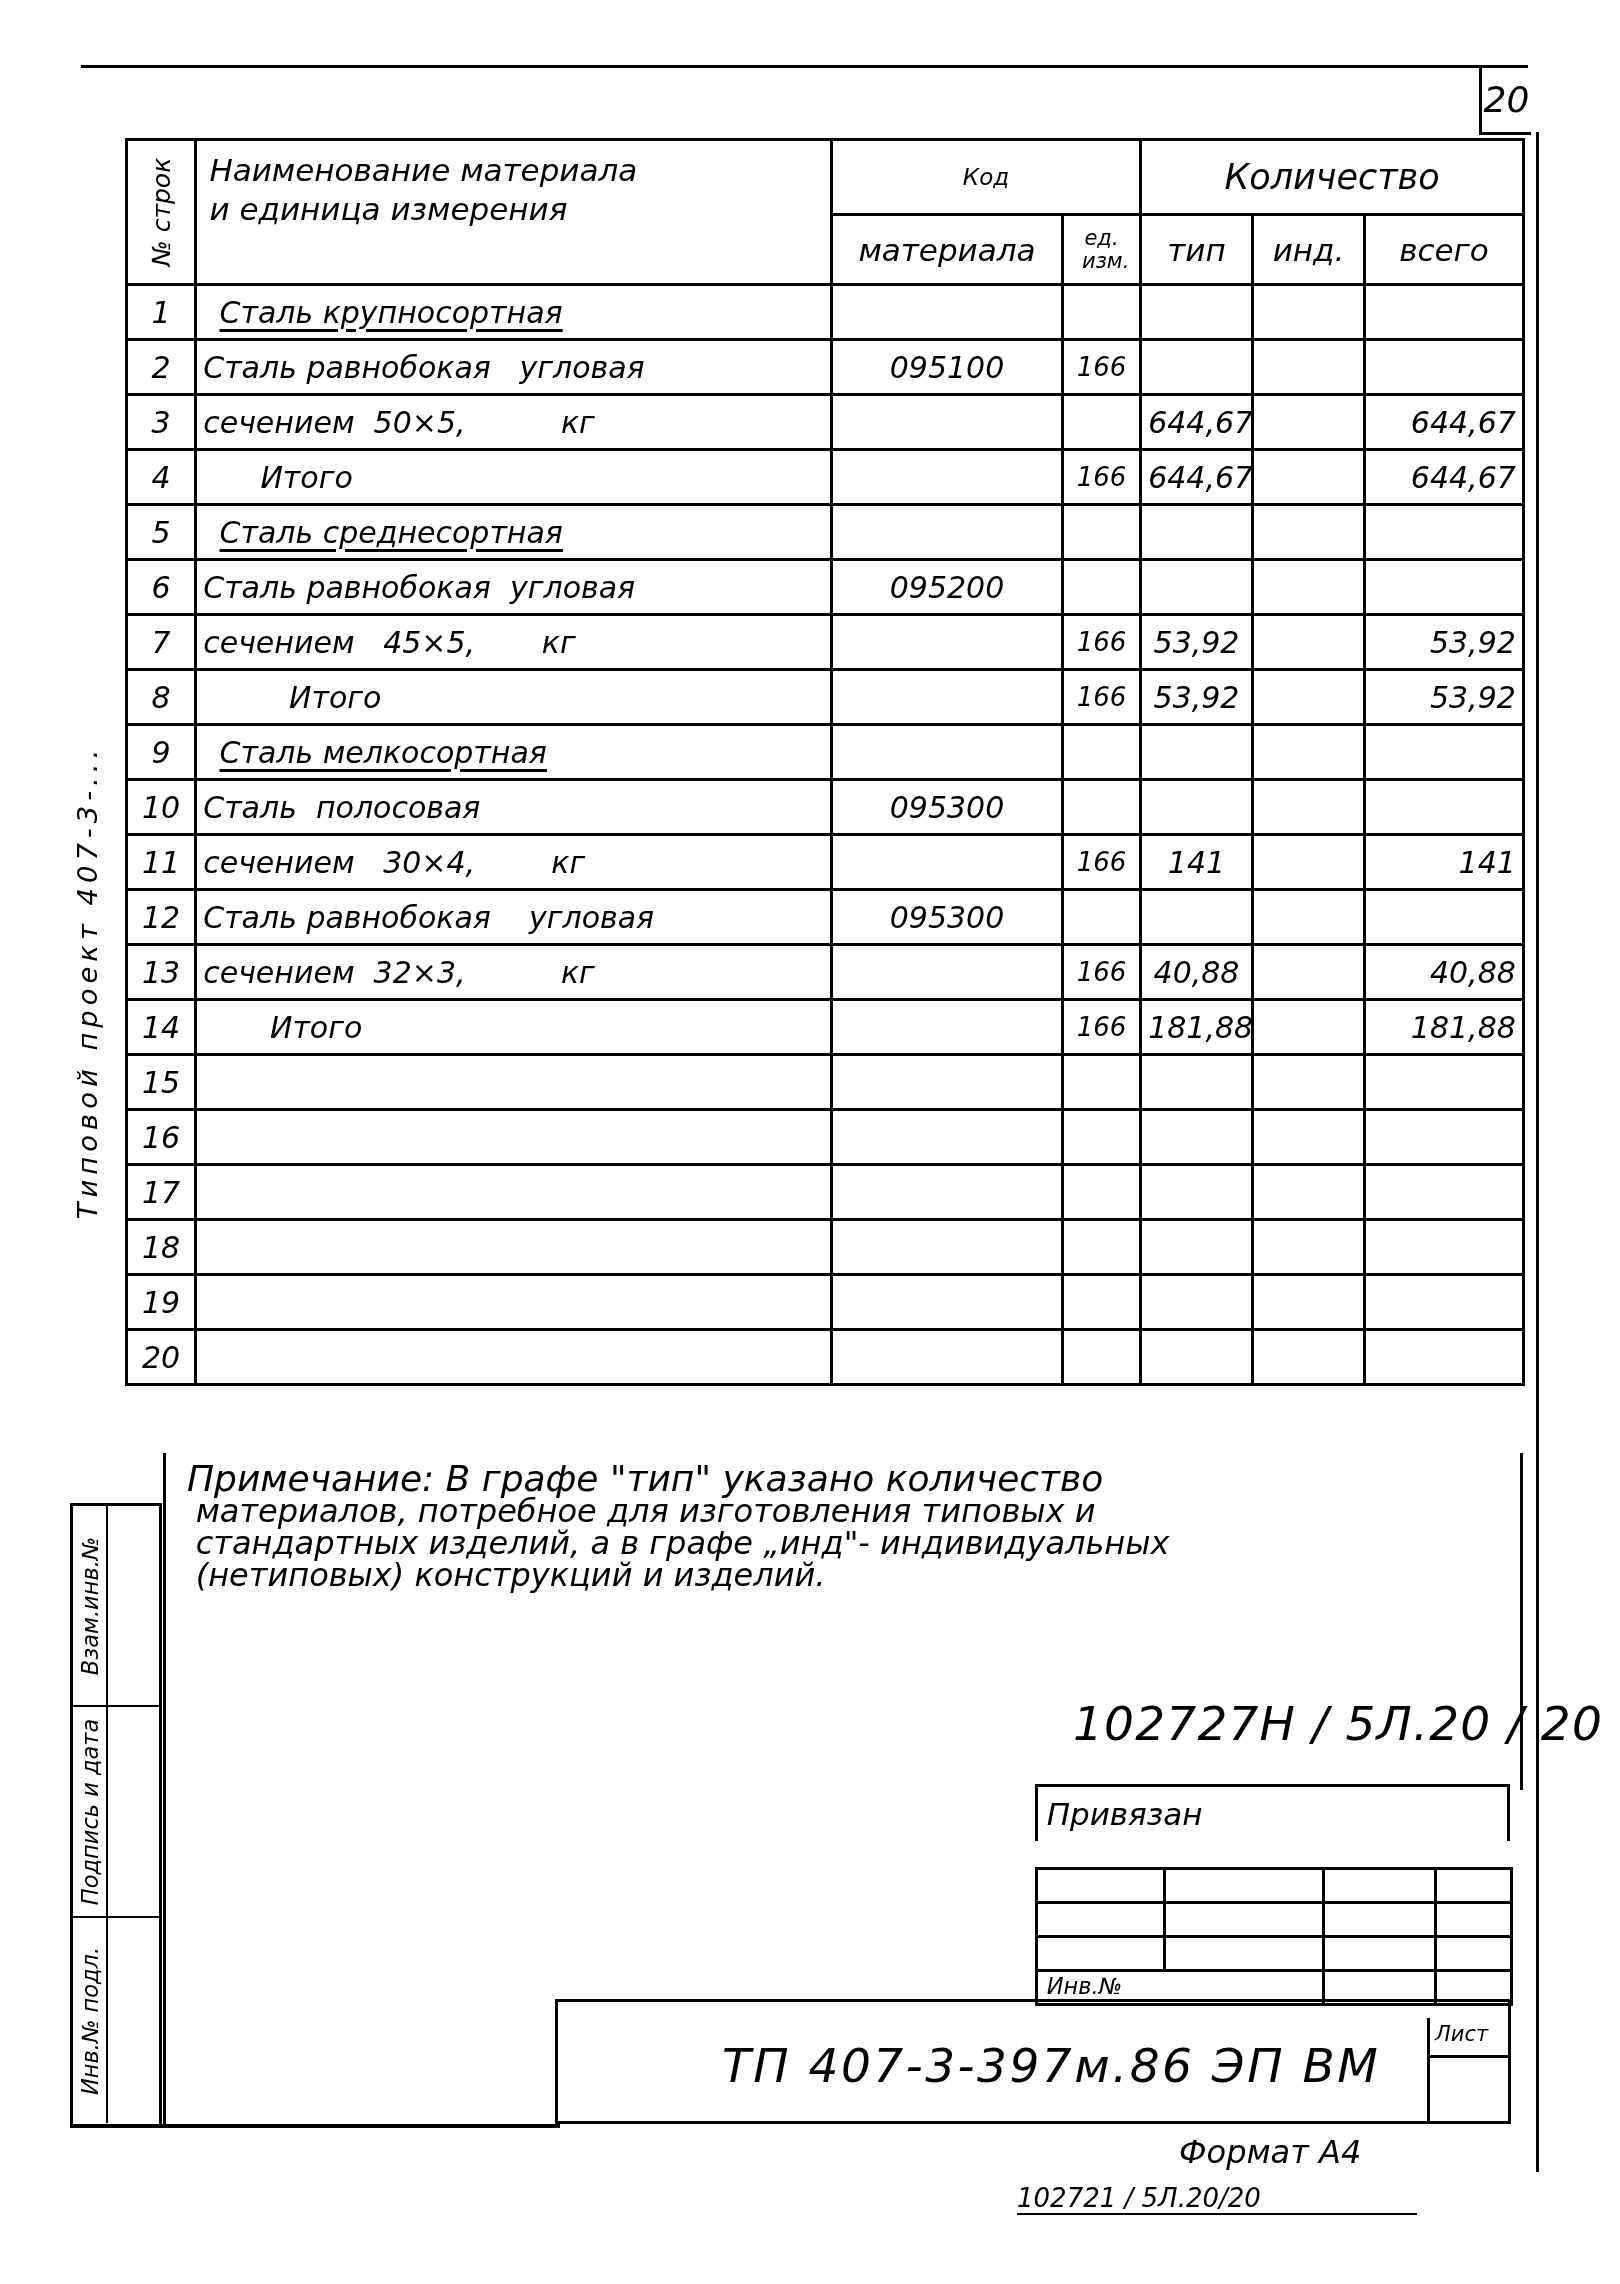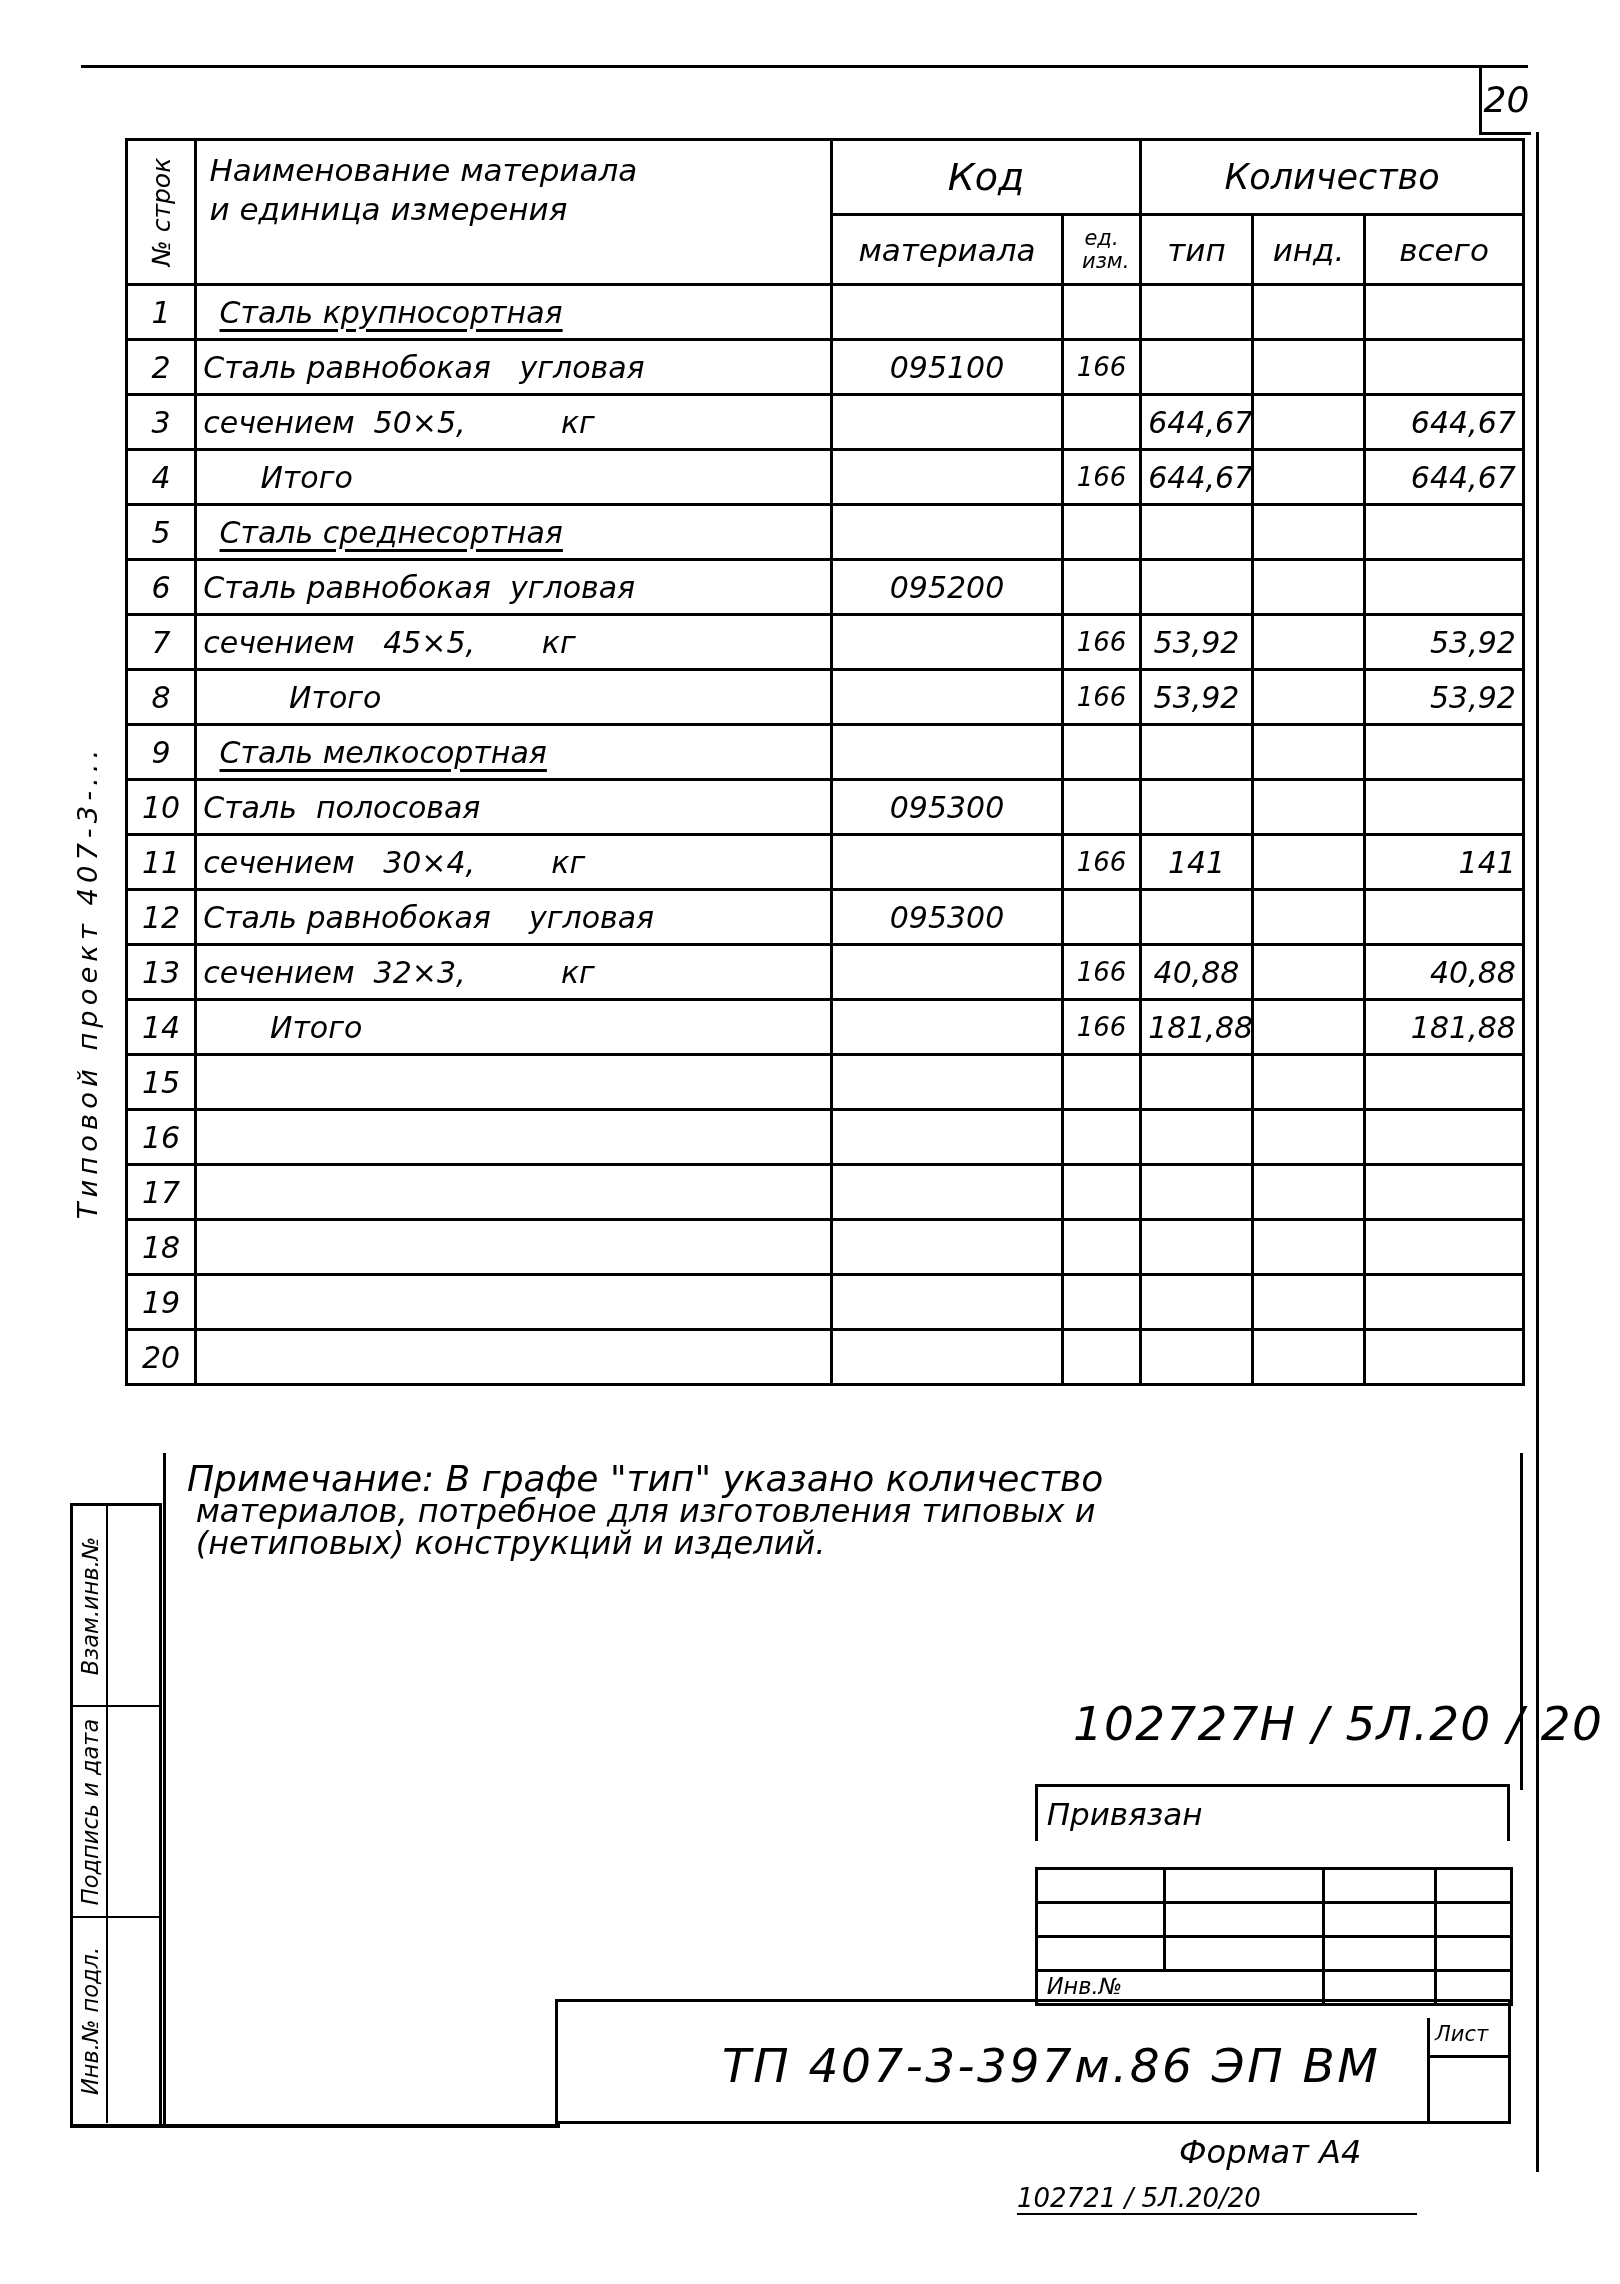--- a/index.html
+++ b/index.html
@@ -79,21 +79,21 @@
   </colgroup>
   <thead>
     <tr style="height:75px">
       <th rowspan="2" class="head-no hw">
           <span>№ строк</span>
         </th>
       <th rowspan="2" class="head-name hw">
         <div style="padding-left:6.2px">Наименование материала</div>
         <div style="padding-left:6.2px">и единица измерения</div>
       </th>
-      <th colspan="2" class="hw" style="font-size:38px">Код</th>
+      <th colspan="2" class="hw" style="font-size:23px">Код</th>
       <th colspan="3" class="hw" style="font-size:35px">Количество</th>
     </tr>
     <tr style="height:70px">
       <th class="hw">материала</th>
       <th class="hw" style="font-size:21px; white-space:normal; line-height:22.5px; padding:0 18px;">ед. изм.</th>
       <th class="hw">тип</th>
       <th class="hw">инд.</th>
       <th class="hw">всего</th>
     </tr>
   </thead>
@@ -282,20 +282,21 @@
 </table>
 
 <div id="right-outer" class="line"></div>
 <div class="line" style="left:1520px; top:1453px; width:3.1px; height:337px;"></div>
 
 <div class="line" style="left:163px; top:1453px; width:3.1px; height:674px;"></div>
 
 <div id="note" class="abs hw">
   <div class="first">Примечание:  В графе  "тип" указано   количество</div>
   <div style="padding-left:8.7px">материалов,  потребное  для  изготовления  типовых  и</div>
+  <div style="padding-left:8.7px">стандартных  изделий, а  в  графе „инд"- индивидуальных</div>
   <div style="padding-left:8.7px">(нетиповых) конструкций  и  изделий.</div>
 </div>
 
 <div id="side-text" class="abs hw">
     <span>Типовой  проект   407-3-...</span>
   </div>
 
 <div id="stamp">
   <div class="cell" style="top:0; height:201px;">
     <div class="lbl hw">

